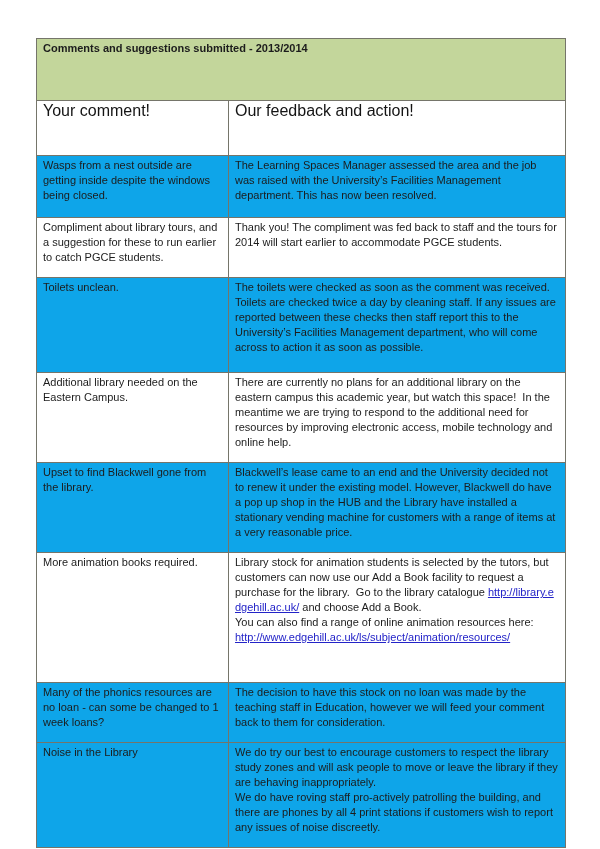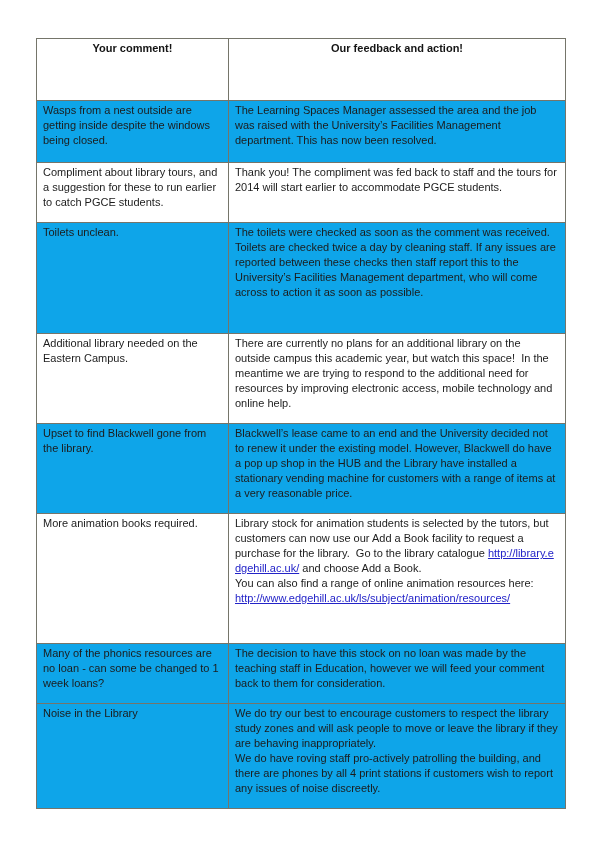--- a/index.html
+++ b/index.html
@@ -37,55 +37,57 @@
   td.title-cell {
     background: #c3d69b;
     font-weight: bold;
     font-size: 12px;
     padding: 4px 6px 4px 6px;
     height: 24px;
     box-sizing: border-box;
     color: #141414;
   }
   tr.colhead-row td {
-    font-weight: bold;
-    font-size: 11px;
+    font-weight: normal;
+    font-size: 16px;
     color: #141414;
-    text-align: center;
   }
   tr.colhead-row { height: 33px; }
   tbody tr.shaded td { background: #0ea5e9; }
   .para { white-space: pre-wrap; }
   a.link {
     color: #2323c8;
     text-decoration: underline;
     cursor: pointer;
     word-break: break-all;
   }
   
   tbody tr:nth-child(1) { height: 62px; }
   tbody tr:nth-child(2) { height: 55px; }
-  tbody tr:nth-child(3) { height: 111px; margin-top: 32px; }
+  tbody tr:nth-child(3) { height: 95px; margin-top: 32px; }
   tbody tr:nth-child(4) { height: 87px; }
   tbody tr:nth-child(5) { height: 86px; padding-left: 44px; }
   tbody tr:nth-child(6) { height: 130px; }
   tbody tr:nth-child(7) { height: 57px; }
   tbody tr:nth-child(8) { height: 46px; }
   tbody tr:nth-child(9) { height: 116px; }
 </style>
 </head>
 <body>
 
 <div class="page">
   <table class="comments">
     <colgroup>
         <col class="c1">
         <col class="c2">
       </colgroup>
     <tbody>
+      <tr>
+        <td class="title-cell" colspan="2">Comments and suggestions submitted - 2013/2014</td>
+      </tr>
       <tr class="colhead-row">
         <td>Your comment!</td>
         <td>Our feedback and action!</td>
       </tr>
     </tbody>
     <tbody>
         <tr class="shaded">
           <td>
             <div class="para">Wasps from a nest outside are getting inside despite the windows being closed.</div>
           </td>
@@ -107,21 +109,21 @@
           </td>
           <td>
             <div class="para">The toilets were checked as soon as the comment was received. Toilets are checked twice a day by cleaning staff. If any issues are reported between these checks then staff report this to the University’s Facilities Management department, who will come across to action it as soon as possible.</div>
           </td>
         </tr>
         <tr>
           <td>
             <div class="para">Additional library needed on the Eastern Campus.</div>
           </td>
           <td>
-            <div class="para">There are currently no plans for an additional library on the outside campus this academic year, but watch this space!  In the meantime we are trying to respond to the additional need for resources by improving electronic access, mobile technology and online help.</div>
+            <div class="para">There are currently no plans for an additional library on the eastern campus this academic year, but watch this space!  In the meantime we are trying to respond to the additional need for resources by improving electronic access, mobile technology and online help.</div>
           </td>
         </tr>
         <tr class="shaded">
           <td>
             <div class="para">Upset to find Blackwell gone from the library.</div>
           </td>
           <td>
             <div class="para">Blackwell’s lease came to an end and the University decided not to renew it under the existing model. However, Blackwell do have a pop up shop in the HUB and the Library have installed a stationary vending machine for customers with a range of items at a very reasonable price.</div>
           </td>
         </tr>

